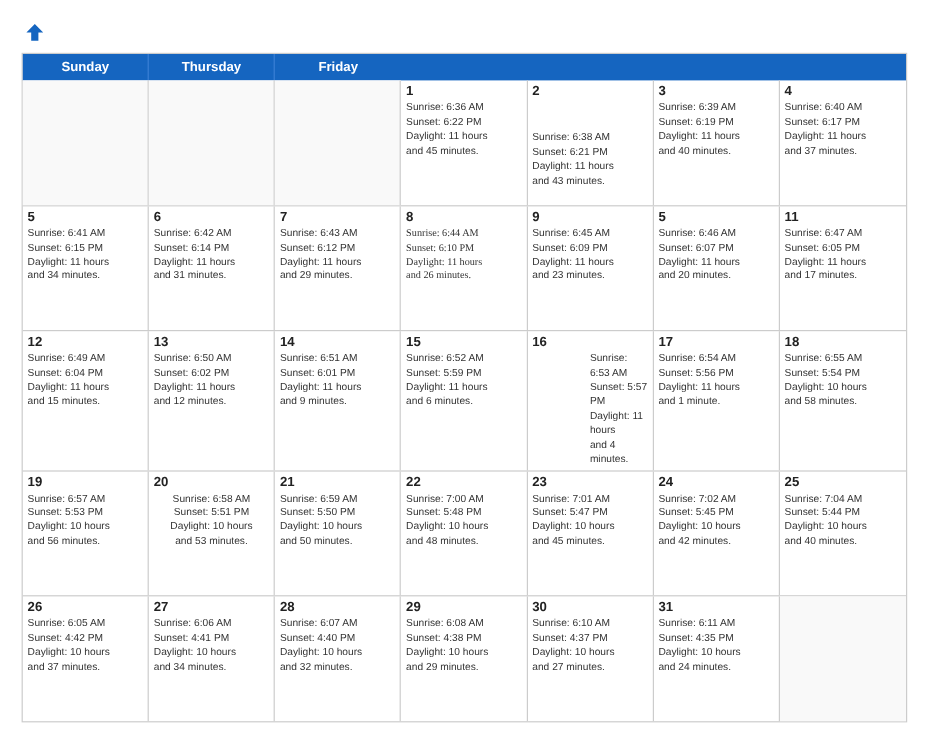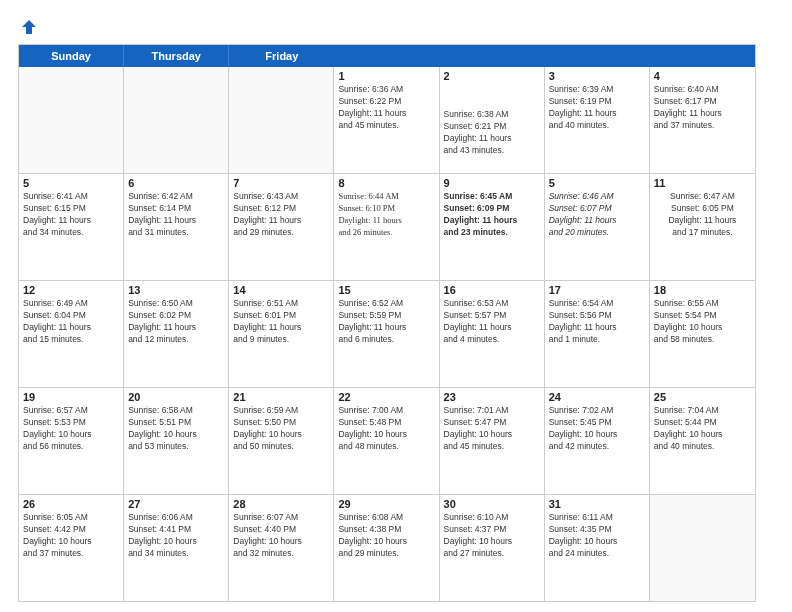--- a/index.html
+++ b/index.html
@@ -208,35 +208,35 @@
           </div>
           <div class="cal-cell">
             <div class="day-num">8</div>
             <div class="cell-content" style="white-space: pre-line; font-family: Liberation Serif, serif;">Sunrise: 6:44 AM
 Sunset: 6:10 PM
 Daylight: 11 hours
 and 26 minutes.</div>
           </div>
           <div class="cal-cell">
             <div class="day-num">9</div>
-            <div class="cell-content" style="white-space: pre-line; font-weight: bold;">Sunrise: 6:45 AM
+            <div class="cell-content" style="white-space: pre-line;">Sunrise: 6:45 AM
 Sunset: 6:09 PM
 Daylight: 11 hours
 and 23 minutes.</div>
           </div>
           <div class="cal-cell">
             <div class="day-num">5</div>
-            <div class="cell-content" style="white-space: pre-line; font-style: italic;">Sunrise: 6:46 AM
+            <div class="cell-content" style="white-space: pre-line;">Sunrise: 6:46 AM
 Sunset: 6:07 PM
 Daylight: 11 hours
 and 20 minutes.</div>
           </div>
           <div class="cal-cell">
             <div class="day-num">11</div>
-            <div class="cell-content" style="white-space: pre-line; text-align: center;">Sunrise: 6:47 AM
+            <div class="cell-content" style="white-space: pre-line;">Sunrise: 6:47 AM
 Sunset: 6:05 PM
 Daylight: 11 hours
 and 17 minutes.</div>
           </div>
         </div>
         <div class="cal-row">
           <div class="cal-cell">
             <div class="day-num">12</div>
             <div class="cell-content" style="white-space: pre-line;">Sunrise: 6:49 AM
 Sunset: 6:04 PM
@@ -259,21 +259,21 @@
           </div>
           <div class="cal-cell">
             <div class="day-num">15</div>
             <div class="cell-content" style="white-space: pre-line;">Sunrise: 6:52 AM
 Sunset: 5:59 PM
 Daylight: 11 hours
 and 6 minutes.</div>
           </div>
           <div class="cal-cell">
             <div class="day-num">16</div>
-            <div class="cell-content" style="white-space: pre-line;">Sunrise: 6:53 AM
+            <div class="cell-content" style="white-space: pre-line; margin-left: 48px;">Sunrise: 6:53 AM
 Sunset: 5:57 PM
 Daylight: 11 hours
 and 4 minutes.</div>
           </div>
           <div class="cal-cell">
             <div class="day-num">17</div>
             <div class="cell-content" style="white-space: pre-line;">Sunrise: 6:54 AM
 Sunset: 5:56 PM
 Daylight: 11 hours
 and 1 minute.</div>
@@ -289,21 +289,21 @@
         <div class="cal-row">
           <div class="cal-cell">
             <div class="day-num">19</div>
             <div class="cell-content" style="white-space: pre-line;">Sunrise: 6:57 AM
 Sunset: 5:53 PM
 Daylight: 10 hours
 and 56 minutes.</div>
           </div>
           <div class="cal-cell">
             <div class="day-num">20</div>
-            <div class="cell-content" style="white-space: pre-line;">Sunrise: 6:58 AM
+            <div class="cell-content" style="white-space: pre-line; text-align: center;">Sunrise: 6:58 AM
 Sunset: 5:51 PM
 Daylight: 10 hours
 and 53 minutes.</div>
           </div>
           <div class="cal-cell">
             <div class="day-num">21</div>
             <div class="cell-content" style="white-space: pre-line;">Sunrise: 6:59 AM
 Sunset: 5:50 PM
 Daylight: 10 hours
 and 50 minutes.</div>

